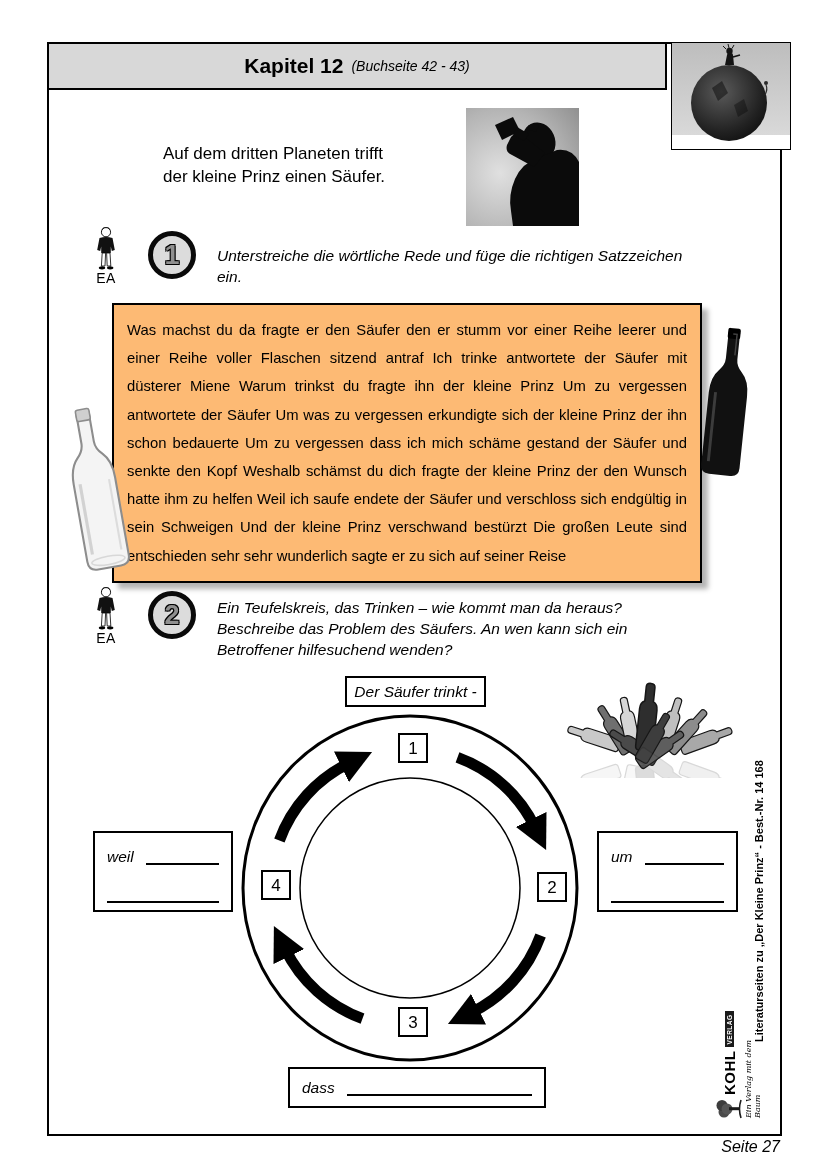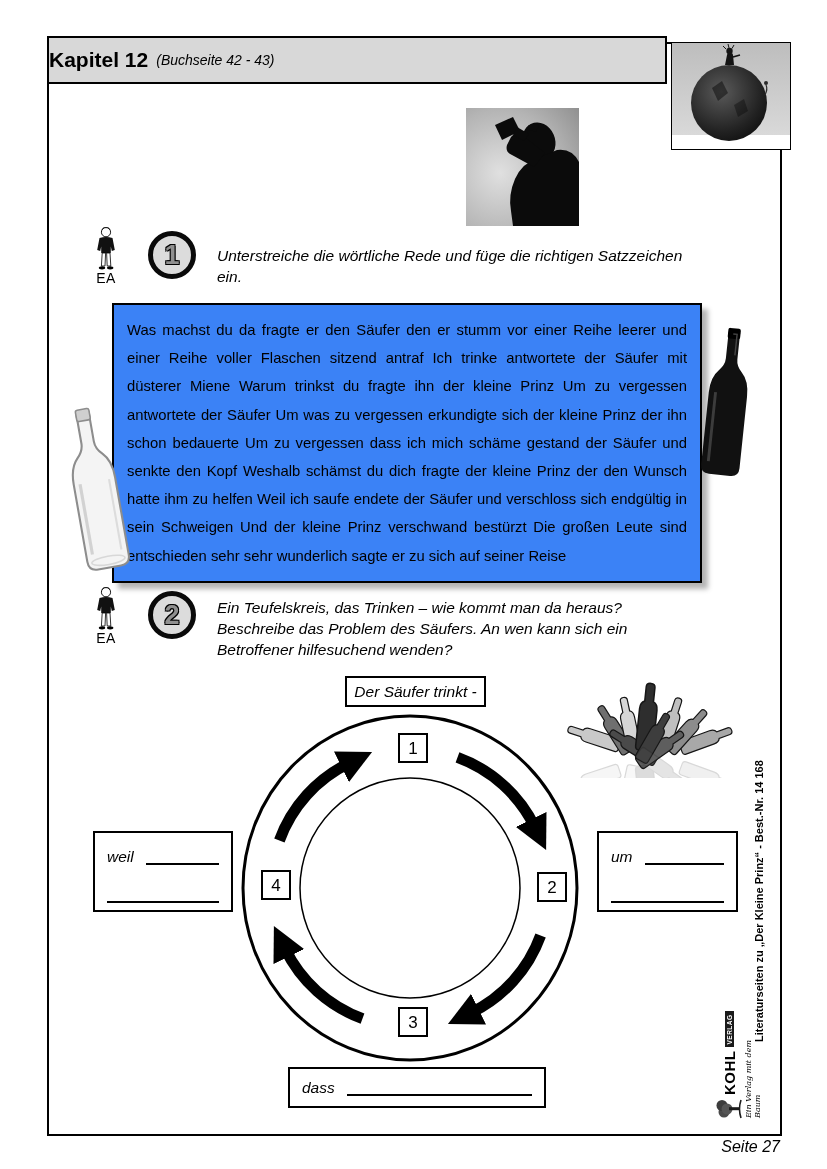--- a/index.html
+++ b/index.html
@@ -2,22 +2,22 @@
 <html lang="de"><head>
 <meta charset="utf-8">
 <style>
   html,body{margin:0;padding:0;background:#fff;}
   .page{position:relative;width:827px;height:1169px;background:#fff;overflow:hidden;
         font-family:"Liberation Sans",sans-serif;color:#000;}
   .abs{position:absolute;}
 
   
   .main-border{left:47px;top:42px;width:731px;height:1090px;border:2.5px solid #000;}
-  .header-bar{left:47px;top:36px;width:616px;height:44px;background:#d8d8d8;border:2.5px solid #000;
-              display:flex;align-items:center;gap:8px;}
+  .header-bar{left:47px;top:42px;width:616px;height:44px;background:#d8d8d8;border:2.5px solid #000;
+              display:flex;align-items:center;justify-content:center;gap:8px;}
   .header-title{font-size:21px;font-weight:bold;}
   .header-subtitle{font-size:14px;font-style:italic;}
   .planet-box{left:671px;top:42px;width:118px;height:106px;border:1.5px solid #000;background:#fff;}
   .planet-box svg{display:block;width:100%;height:100%;}
 
   .intro{left:163px;top:142px;font-size:17px;line-height:23px;}
 
   .drinker{left:466px;top:108px;width:113px;height:118px;}
   .drinker svg{display:block;width:100%;height:100%;}
 
@@ -27,21 +27,21 @@
   .ea-label{font-size:14px;line-height:12px;letter-spacing:.5px;}
   .ea1{left:86px;top:226px;} .ea2{left:86px;top:586px;}
   .badge{width:38px;height:38px;border-radius:50%;border:5px solid #0a0a0a;background:#dcdcdc;
          display:flex;align-items:center;justify-content:center;font-size:27px;font-weight:bold;color:#8f8f8f;
          text-shadow:-1px -1px 0 #000,1px -1px 0 #000,-1px 1px 0 #000,1px 1px 0 #000;}
   .badge1{left:148px;top:231px;} .badge2{left:148px;top:591px;}
   .instr{font-size:15.5px;font-style:italic;line-height:21px;}
   .instr1{left:217px;top:245px;width:480px;}
   .instr2{left:217px;top:597px;width:475px;}
 
-  .textbox{left:112px;top:303px;width:560px;background:#3b82f6;border:2px solid #000;
+  .textbox{left:112px;top:303px;width:560px;background:#fdba74;border:2px solid #000;
            box-shadow:6px 6px 5px #b5b5b5;padding:11px 13px;min-height:230px;
            font-size:14.8px;line-height:28.2px;text-align:justify;}
 
   .empty-bottle{left:50px;top:406px;width:92px;height:168px;transform:rotate(-10deg);}
   .full-bottle{left:696px;top:326px;width:62px;height:154px;transform:rotate(6deg);}
   .empty-bottle svg,.full-bottle svg,.pile svg{display:block;width:100%;height:100%;}
 
   .cycle-title{left:345px;top:676px;width:137px;height:27px;border:2px solid #000;background:#fff;
                display:flex;align-items:center;justify-content:center;font-size:15.5px;font-style:italic;}
   .pile{left:560px;top:660px;width:180px;height:118px;}
@@ -102,20 +102,24 @@
       <path d="M62,62 L72,56 L76,68 L66,74 Z" fill="#000" opacity="0.35"></path>
       <path d="M53,22 L55,12 Q55,10 57,10 L59,10 Q61,10 61,12 L62,22 Z" fill="#141414"></path>
       <circle cx="57.5" cy="8" r="3.2" fill="#141414"></circle>
       <path d="M54,6 L51,3 M57,5 L56,1 M60,5.5 L62,2" stroke="#141414" stroke-width="1"></path>
       <path d="M61,14 L68,12" stroke="#141414" stroke-width="1.6"></path>
       <path d="M93,52 q3,-6 1,-10" stroke="#2a2a2a" stroke-width="1.2" fill="none"></path>
       <circle cx="94" cy="40" r="2" fill="#2a2a2a"></circle>
     </svg>
   </div>
 
+  <div class="abs intro">
+    <div>Auf dem dritten Planeten trifft</div>
+    <div>der kleine Prinz einen Säufer.</div>
+  </div>
 
   <div class="abs drinker">
     <svg viewBox="0 0 113 118">
       <defs>
         <radialGradient id="dg" cx="30%" cy="55%" r="90%">
           <stop offset="0%" stop-color="#e0e0e0"></stop>
             <stop offset="60%" stop-color="#b4b4b4"></stop>
             <stop offset="100%" stop-color="#8f8f8f"></stop>
         </radialGradient>
       </defs>

